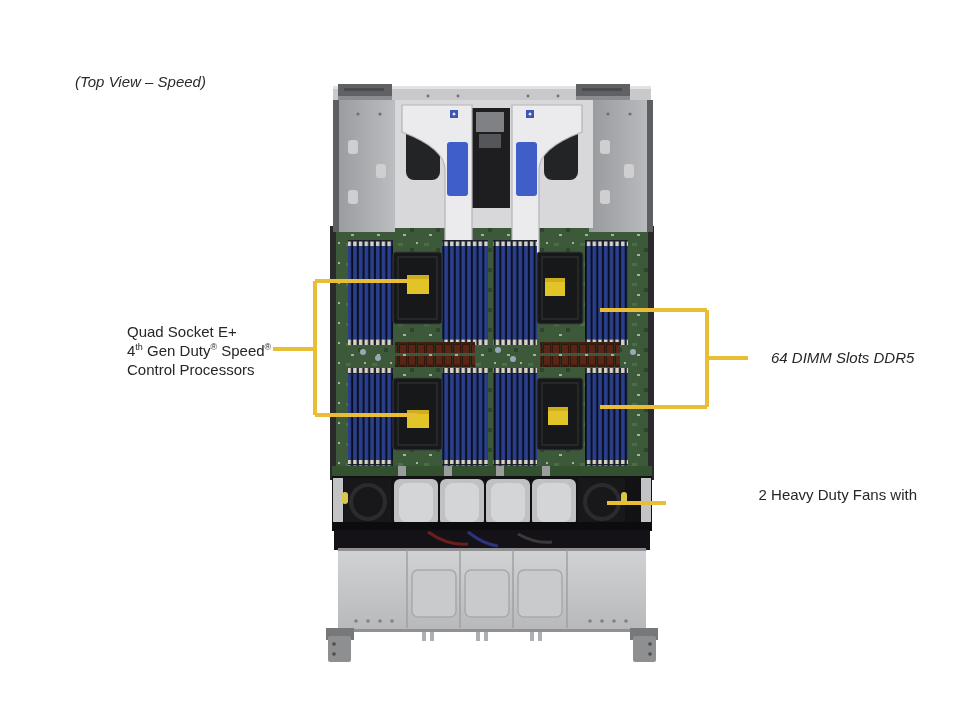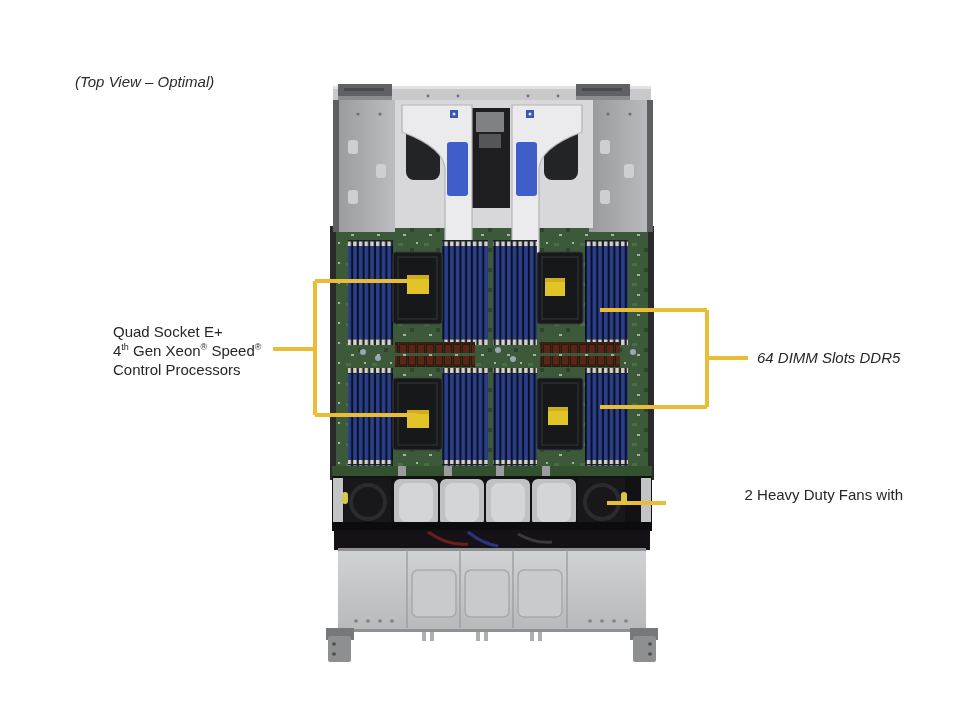--- a/index.html
+++ b/index.html
@@ -4,32 +4,32 @@
 <style>
   html,body{margin:0;padding:0;}
   body{
     width:960px;height:720px;position:relative;background:#ffffff;
     font-family:"Liberation Sans", sans-serif;color:#262626;overflow:hidden;
   }
   .abs{position:absolute;}
   .page-title{
     left:75px;top:73px;font-size:15px;font-style:italic;color:#2b2b2b;
   }
-  .callout-label{font-size:15px;color:#262626;}
+  .callout-label{font-size:15px;color:#262626;margin-left:14px;}
   .label-processors{left:113px;top:322px;line-height:19px;width:190px;}
   .label-dimm{left:757px;top:349px;white-space:nowrap;font-style:italic;}
   .label-fans{left:683px;top:485px;line-height:20px;width:220px;text-align:right;}
   sup{font-size:9px;line-height:0;text-align:center;}
   svg{display:block;}
   .overlay{pointer-events:none;}
 </style>
 </head>
 <body>
 
-<div class="abs page-title">(Top View – Optimal)</div>
+<div class="abs page-title">(Top View – Speed)</div>
 
 <div class="abs" style="left:318px;top:80px;width:348px;height:585px;">
 <svg width="348" height="585" viewBox="0 0 348 585">
   <defs>
     <pattern id="dimmP" width="5.7" height="10" patternUnits="userSpaceOnUse">
       <rect width="5.7" height="10" fill="#0b1020"></rect>
       <rect x="1" width="3.6" height="10" fill="#2a3f8c"></rect>
     </pattern>
     <pattern id="latchP" width="5.7" height="7" patternUnits="userSpaceOnUse">
       <rect width="5.7" height="7" fill="#1a2030"></rect>
@@ -276,21 +276,21 @@
 <svg class="abs overlay" style="left:0;top:0;" width="960" height="720">
   <g stroke="#e9bd35" stroke-width="4" fill="none" stroke-linejoin="round">
     <path d="M273,349 H315 M315,281 V415 M315,281 H407 M315,415 H417"></path>
     <path d="M748,358 H707 M707,310 V407 M707,310 H600 M707,407 H600"></path>
     <path d="M607,503 H666"></path>
   </g>
 </svg>
 
 <div class="abs callout-label label-processors">
   <span>Quad Socket E+</span><br>
-  <span><span>4</span><sup>th</sup><span> Gen Xeon</span><sup>®</sup><span> Speed</span><sup>®</sup></span><br>
+  <span><span>4</span><sup>th</sup><span> Gen Duty</span><sup>®</sup><span> Speed</span><sup>®</sup></span><br>
   <span>Control Processors</span>
 </div>
 
 <div class="abs callout-label label-dimm">64 DIMM Slots DDR5</div>
 
 <div class="abs callout-label label-fans">
   <span>2 Heavy Duty Fans with</span><br>
 </div>
 
 </body></html>

